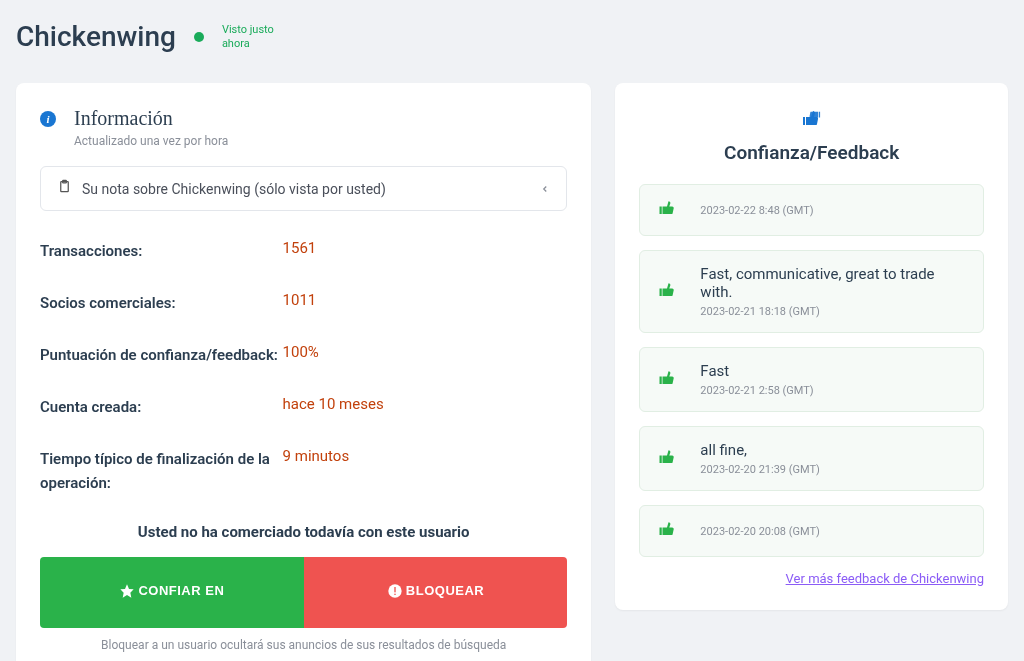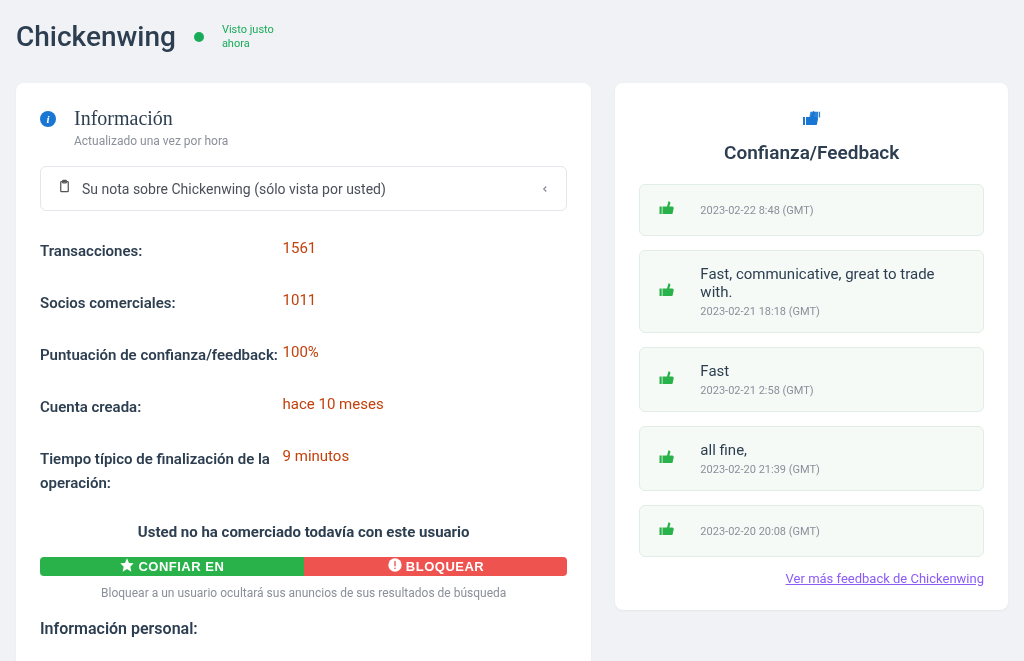--- a/index.html
+++ b/index.html
@@ -134,27 +134,26 @@
       color: #2c3e50;
       margin: 18px 0 16px;
     }
     .button-row {
       display: flex;
       margin-bottom: 10px;
     }
     .btn {
       flex: 1;
       border: none;
-      padding: 0;
+      padding: 26px;
       font-size: 13px;
       font-weight: 600;
       letter-spacing: 0.5px;
       cursor: pointer;
       display: flex;
-      align-items: center;
       justify-content: center;
       gap: 3px;
       color: #fff;
     }
     .btn-trust {
       background: #2ab24a;
       border-radius: 4px 0 0 4px;
     }
     .btn-block {
       background: #ef5350;

